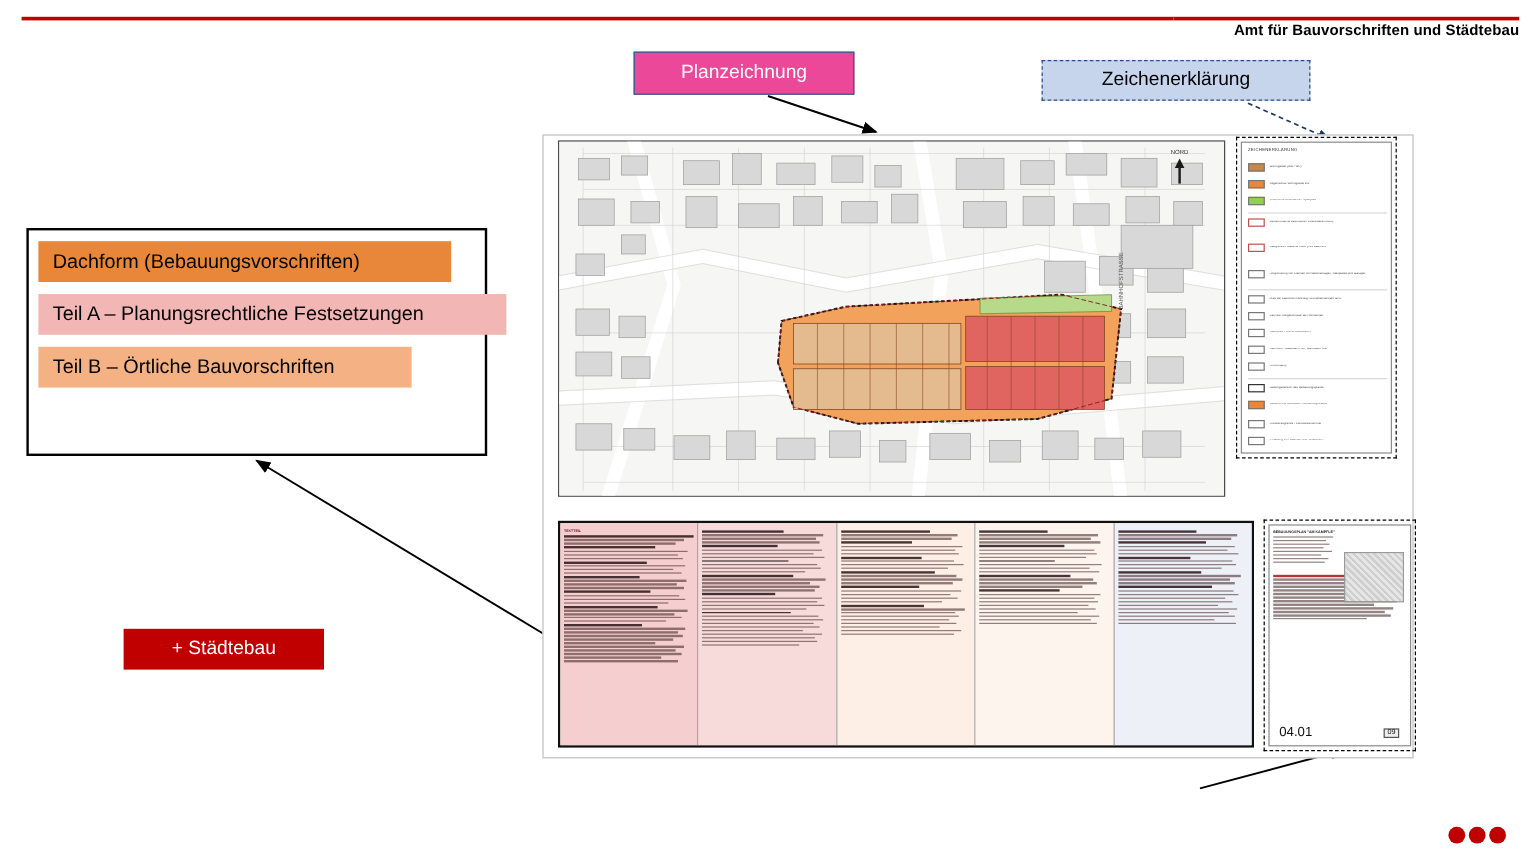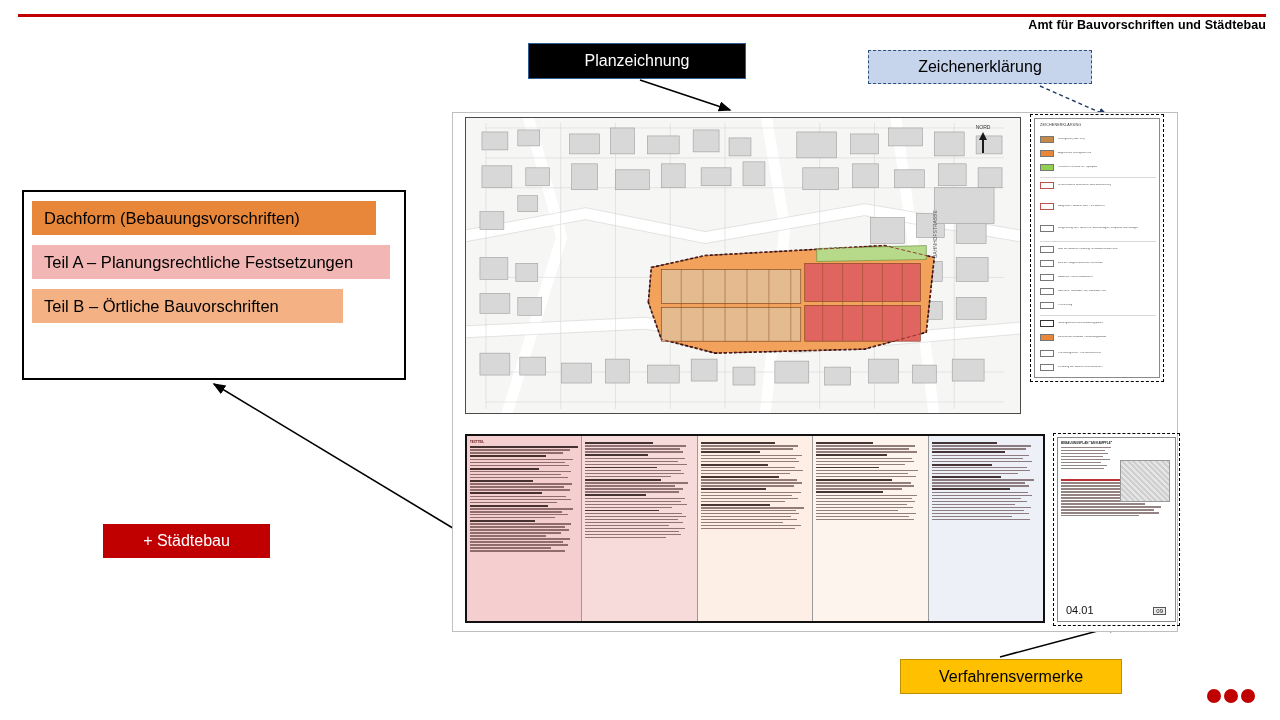--- a/index.html
+++ b/index.html
@@ -58,22 +58,22 @@
   .callout {
     position: absolute;
     box-sizing: border-box;
     display: flex;
     align-items: center;
     justify-content: center;
     font-size: 16px;
     white-space: nowrap;
   }
   #box-planzeichnung {
-    left: 528px; top: 43px; width: 218px; height: 36px;
-    background: #000000;
+    left: 528px; top: 43px; width: 184px; height: 36px;
+    background: #ec4899;
     border: 1px solid #2c5c92;
     color: #ffffff;
   }
   #box-zeichenerklaerung {
     left: 868px; top: 50px; width: 224px; height: 34px;
     background: #c6d4ec;
     border: 1.5px dashed #2f4f7f;
     color: #000000;
   }
   #box-verfahrensvermerke {
@@ -104,21 +104,21 @@
     position: absolute;
     box-sizing: border-box;
     display: flex;
     align-items: center;
     padding-left: 12px;
     font-size: 16.5px;
     color: #000;
     white-space: nowrap;
   }
   #tt-head { left: 8px; top: 9px; width: 344px; height: 34px; background: #e8873a; }
-  #tt-a    { left: 8px; top: 53px; width: 358px; height: 34px; background: #f2b6b4; }
+  #tt-a    { left: 8px; top: 53px; width: 390px; height: 34px; background: #f2b6b4; }
   #tt-b    { left: 8px; top: 97px; width: 311px; height: 34px; background: #f4b183; }
   #tt-c    { left: 8px; top: 141px; width: 180px; height: 34px; background: #fbe4d5; }
   
   #arrow-layer {
     position: absolute;
     inset: 0;
     pointer-events: none;
   }
   
   #plan-sheet {
@@ -324,21 +324,20 @@
 
     <line x1="1040" y1="86" x2="1108" y2="116" stroke="#1f3864" stroke-width="1.4" stroke-dasharray="4 3" marker-end="url(#ahd)"></line>
 
     <line x1="466" y1="536" x2="214" y2="384" stroke="#000" stroke-width="1.6" marker-end="url(#ah)"></line>
 
     <line x1="1000" y1="657" x2="1120" y2="625" stroke="#000" stroke-width="1.6" marker-end="url(#ahy)"></line>
   </svg>
 
   <div class="callout" id="box-planzeichnung">Planzeichnung</div>
   <div class="callout" id="box-zeichenerklaerung">Zeichenerklärung</div>
-  <div class="callout" id="box-verfahrensvermerke">Verfahrensvermerke</div>
   <div class="callout" id="box-begruendung">+ Städtebau</div>
 
   <div id="textteil-block">
     <div class="tt-row" id="tt-head">Dachform (Bebauungsvorschriften)</div>
     <div class="tt-row" id="tt-a">Teil A – Planungsrechtliche Festsetzungen</div>
     <div class="tt-row" id="tt-b">Teil B – Örtliche Bauvorschriften</div>
   </div>
 
   <div id="plan-sheet"></div>
 

